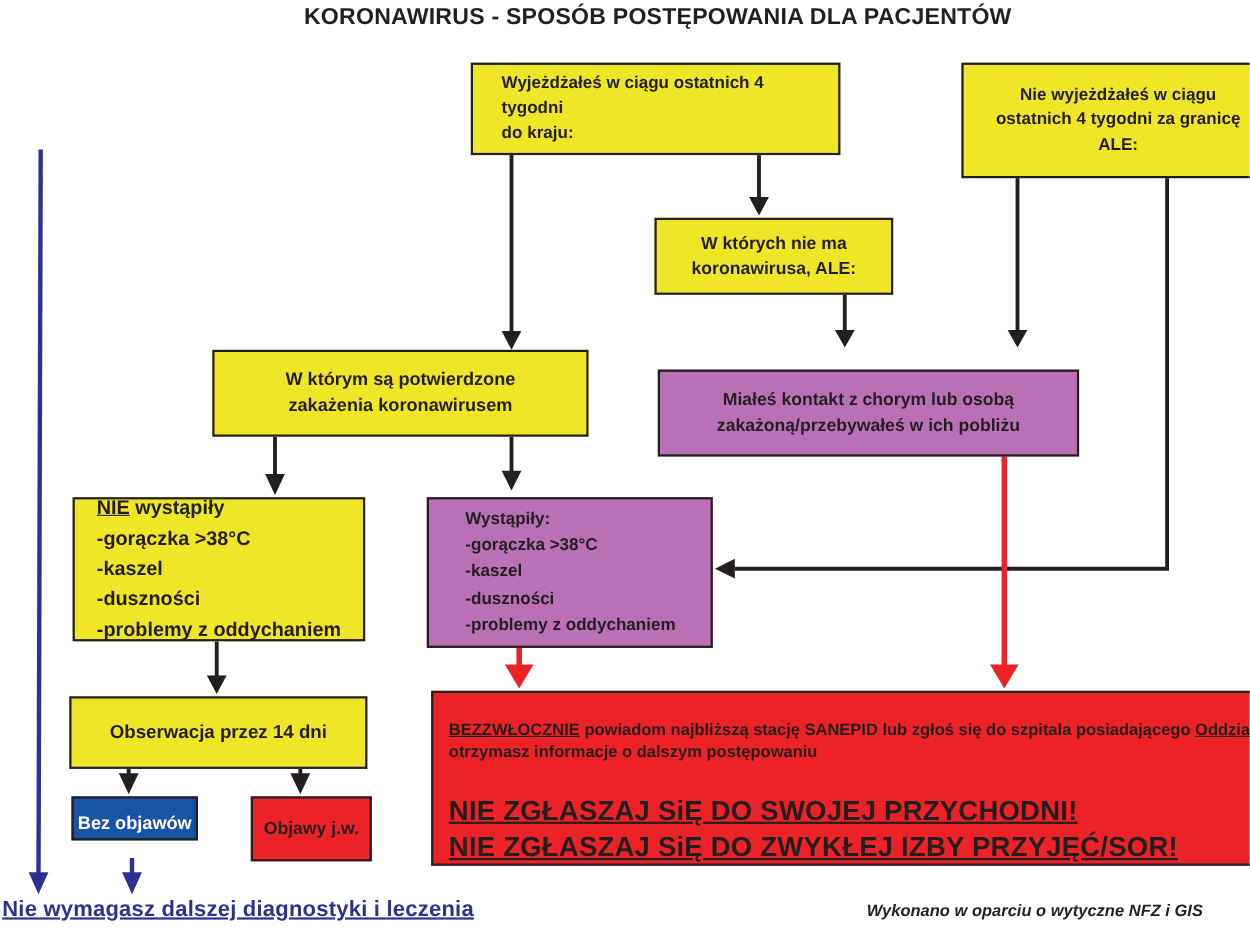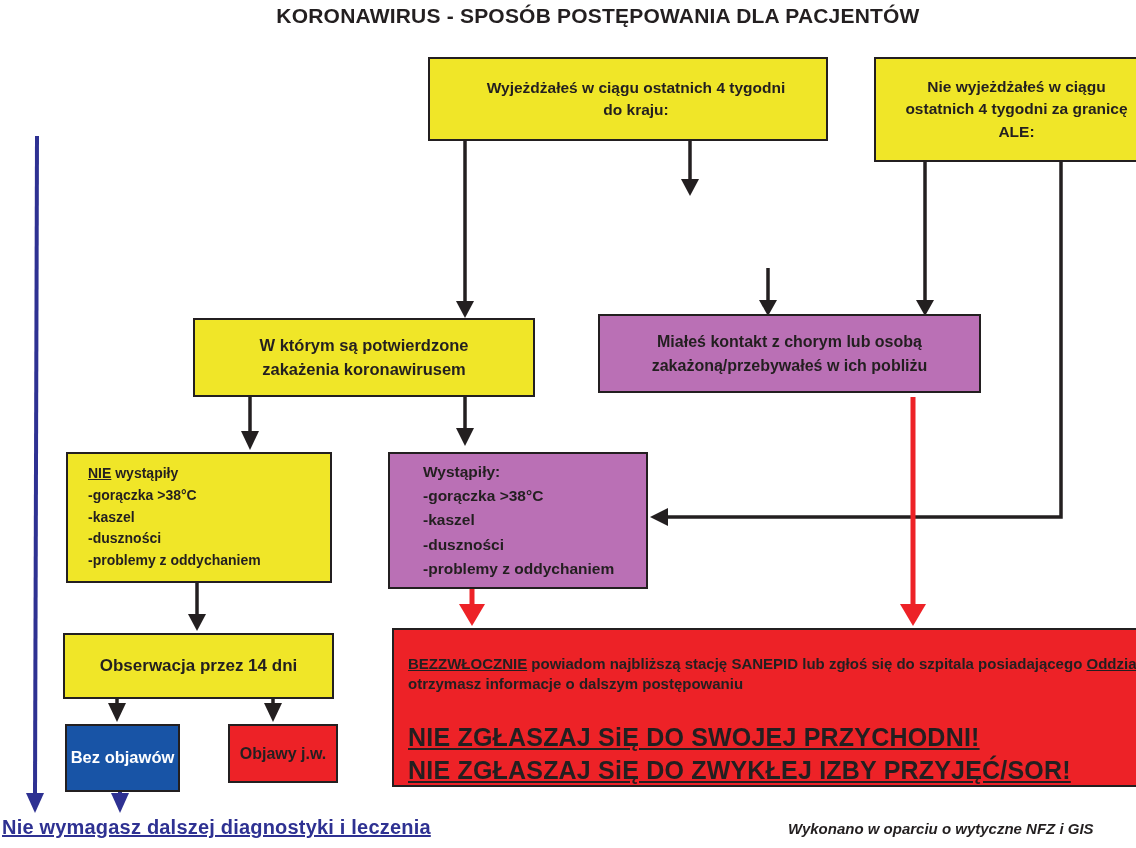--- a/index.html
+++ b/index.html
@@ -19,29 +19,29 @@
     line-height:1.45;
   }
   .box.yellow{background:#f0e628;}
   .box.purple{background:#ba70b5;}
   .box.blue{background:#1854a6;color:#ffffff;}
   .box.red{background:#ed2227;}
   .center{text-align:center;align-items:center;}
   .left{text-align:left;}
 
   #box-asymptomatic{left:10px;top:53px;width:383px;height:84px;padding-left:14px;font-size:15px;}
-  #box-traveled{left:428px;top:57px;width:400px;height:84px;padding-left:26px;padding-right:10px;font-size:15.5px;align-items:center;}
+  #box-traveled{left:428px;top:57px;width:336px;height:84px;padding-left:26px;padding-right:10px;font-size:15.5px;}
   #box-not-traveled{left:874px;top:57px;width:285px;height:105px;font-size:15.5px;padding:0 8px;}
   #box-no-corona{left:595px;top:198px;width:217px;height:70px;font-size:16px;}
   #box-confirmed{left:193px;top:318px;width:342px;height:79px;font-size:16.5px;justify-content:center;}
-  #box-contact{left:598px;top:314px;width:383px;height:79px;font-size:16px;}
-  #box-no-symptoms{left:66px;top:452px;width:266px;height:131px;padding-left:20px;font-size:14px;line-height:1.55;}
+  #box-contact{left:598px;top:336px;width:383px;height:79px;font-size:16px;}
+  #box-no-symptoms{left:66px;top:452px;width:266px;height:131px;padding-left:20px;font-size:18px;line-height:1.55;}
   #box-symptoms{left:388px;top:452px;width:260px;height:137px;padding-left:33px;font-size:15.5px;line-height:1.55;}
   #box-observation{left:63px;top:633px;width:271px;height:66px;font-size:17px;}
-  #box-no-symptoms-result{left:65px;top:724px;width:115px;height:68px;font-size:16.5px;}
+  #box-no-symptoms-result{left:65px;top:724px;width:115px;height:40px;font-size:16.5px;justify-content:flex-end;}
   #box-symptoms-result{left:228px;top:724px;width:110px;height:59px;font-size:16px;text-align:right;}
   #box-alert{
     left:392px;top:628px;width:896px;height:159px;
     justify-content:flex-start;padding:24px 14px 8px 14px;font-size:15px;line-height:1.35;gap:12px;
   }
   #box-alert .alert-big{font-size:25px;line-height:1.35;letter-spacing:.2px;margin-top:14px;}
   #box-alert .alert-big div{text-decoration:underline;}
   .u{text-decoration:underline;}
 
   .footer-left{
@@ -102,20 +102,24 @@
     <div>Wyjeżdżałeś w ciągu ostatnich 4 tygodni</div>
     <div>do kraju:</div>
   </div>
 
   <div class="box yellow center" id="box-not-traveled">
     <div>Nie wyjeżdżałeś w ciągu</div>
     <div>ostatnich 4 tygodni za granicę</div>
     <div>ALE:</div>
   </div>
 
+  <div class="box yellow center" id="box-no-corona">
+    <div>W których nie ma</div>
+    <div>koronawirusa, ALE:</div>
+  </div>
 
   <div class="box yellow center" id="box-confirmed">
     <div>W którym są potwierdzone</div>
     <div>zakażenia koronawirusem</div>
   </div>
 
   <div class="box purple center" id="box-contact">
     <div>Miałeś kontakt z chorym lub osobą</div>
     <div>zakażoną/przebywałeś w ich pobliżu</div>
   </div>

